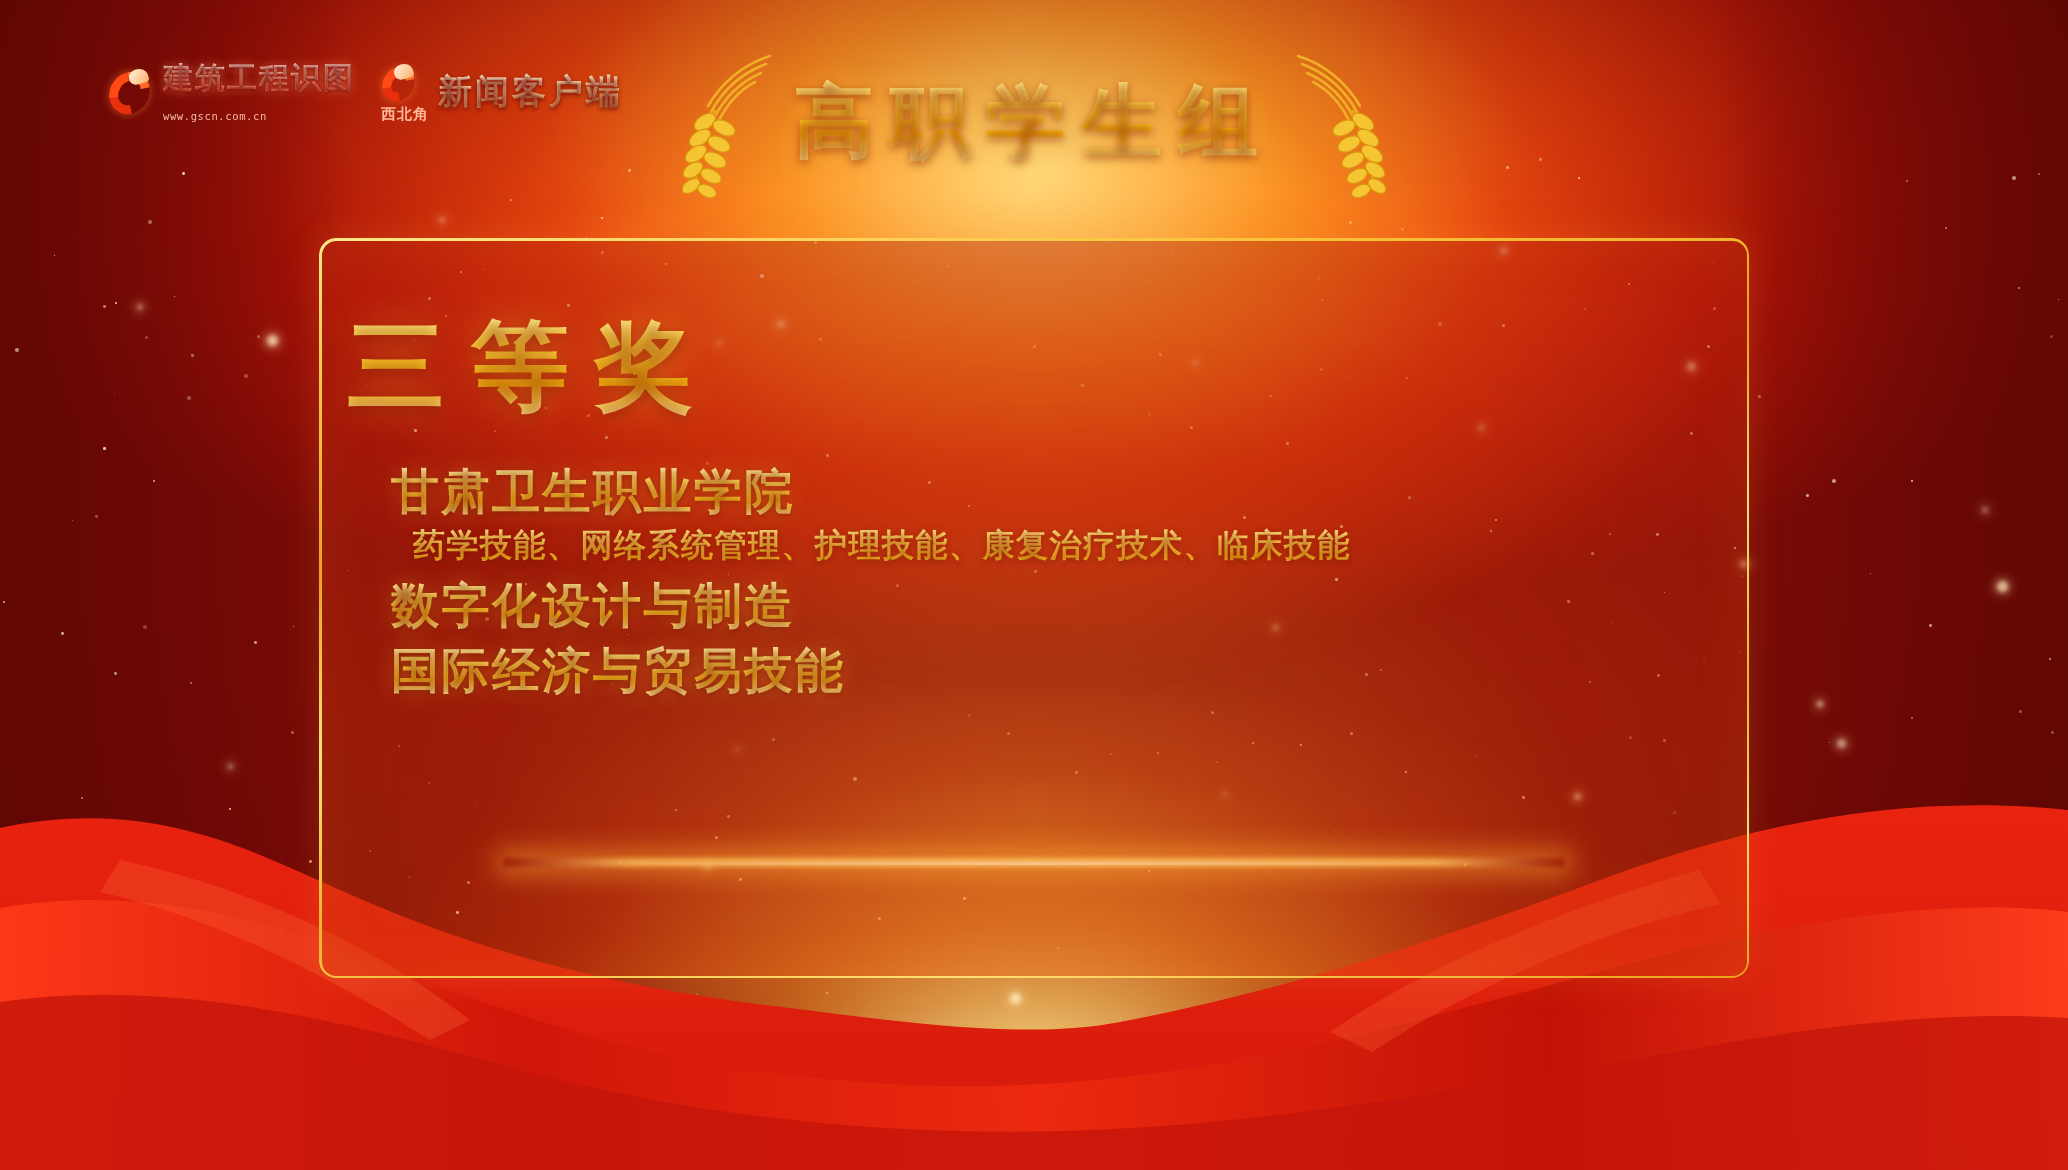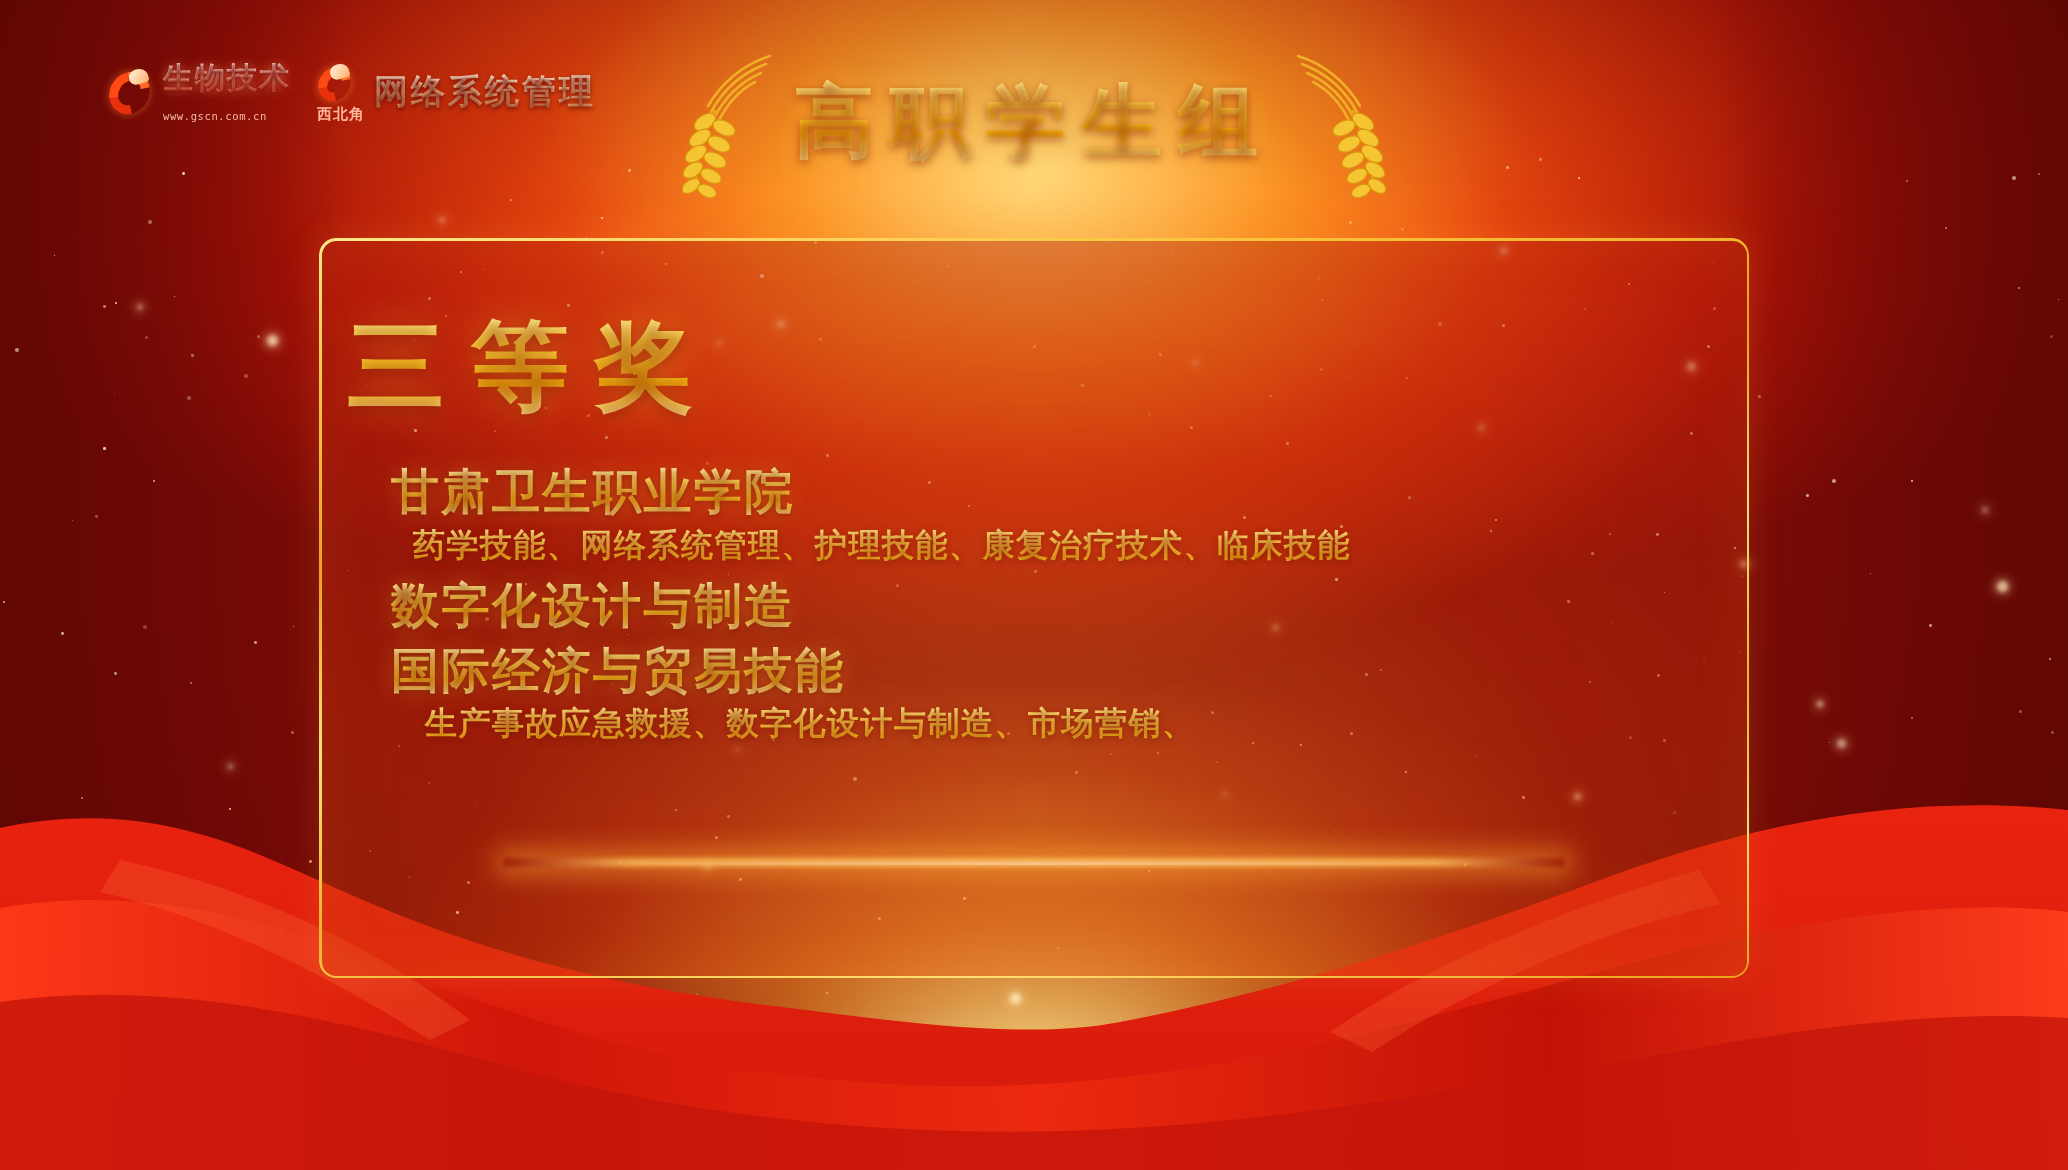--- a/index.html
+++ b/index.html
@@ -445,31 +445,31 @@
       <div class="p" style="left: 1522px; top: 796px; width: 2.8px; height: 2.8px; opacity: 0.75; filter: blur(0.5px);"></div>
       <div class="p" style="left: 567px; top: 304px; width: 2.6px; height: 2.6px; opacity: 0.67; filter: blur(0.5px);"></div>
       <div class="p" style="left: 1832px; top: 479px; width: 3.6px; height: 3.6px; opacity: 0.62; filter: blur(0.5px);"></div>
     </div>
 
   <div class="logos">
 
     <div class="logo-group">
       <span class="swoosh"></span>
       <span class="logo-text">
-        <span class="logo-cn">生物技术</span>
+        <span class="logo-cn">建筑工程识图</span>
         <span class="logo-url">www.gscn.com.cn</span>
       </span>
     </div>
 
     <div class="logo-group">
       <span class="logo-text">
         <span class="swoosh sm"></span>
         <span class="logo-sub-cn">西北角</span>
       </span>
-      <span class="logo-app">网络系统管理</span>
+      <span class="logo-app">新闻客户端</span>
     </div>
 
   </div>
 
   <div class="header-title">
 
     <svg class="wheat" viewBox="0 0 108 150">
       <g fill="none" stroke="#f0b427" stroke-width="2.6" stroke-linecap="round" opacity=".95">
         <path d="M96 8 C70 16 48 34 34 58"></path>
         <path d="M92 16 C68 25 49 42 37 64"></path>
@@ -528,21 +528,20 @@
         <div class="school">甘肃卫生职业学院</div>
         <div class="majors">药学技能、网络系统管理、护理技能、康复治疗技术、临床技能</div>
       </div>
 
       <div class="entry">
         <div class="school">数字化设计与制造</div>
       </div>
 
       <div class="entry">
         <div class="school">国际经济与贸易技能</div>
-        <div class="majors indent2">生产事故应急救援、数字化设计与制造、市场营销、</div>
       </div>
 
     </div>
   </div>
 
   <div class="light-bar"></div>
   <div class="light-bar-core"></div>
 
   <div class="drape">
     <svg viewBox="0 0 2068 430" preserveAspectRatio="none">

